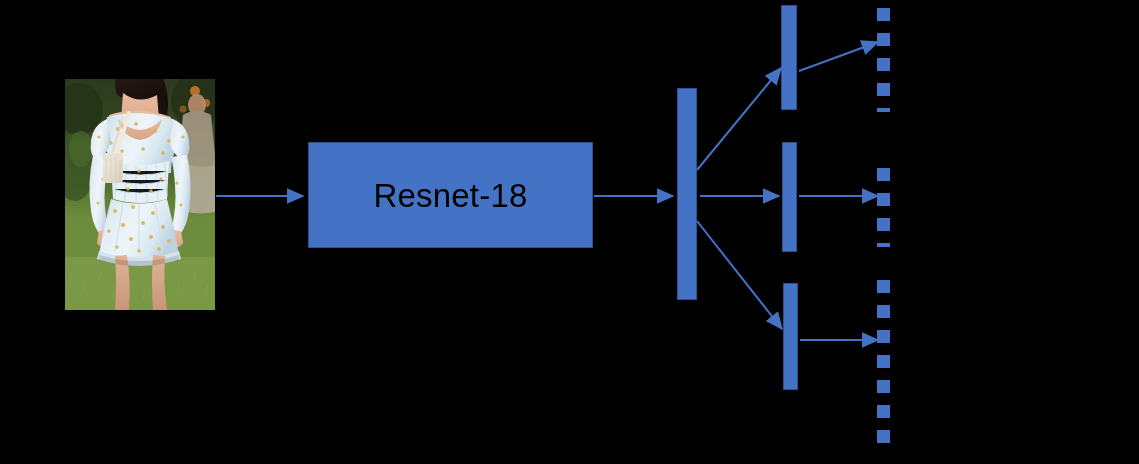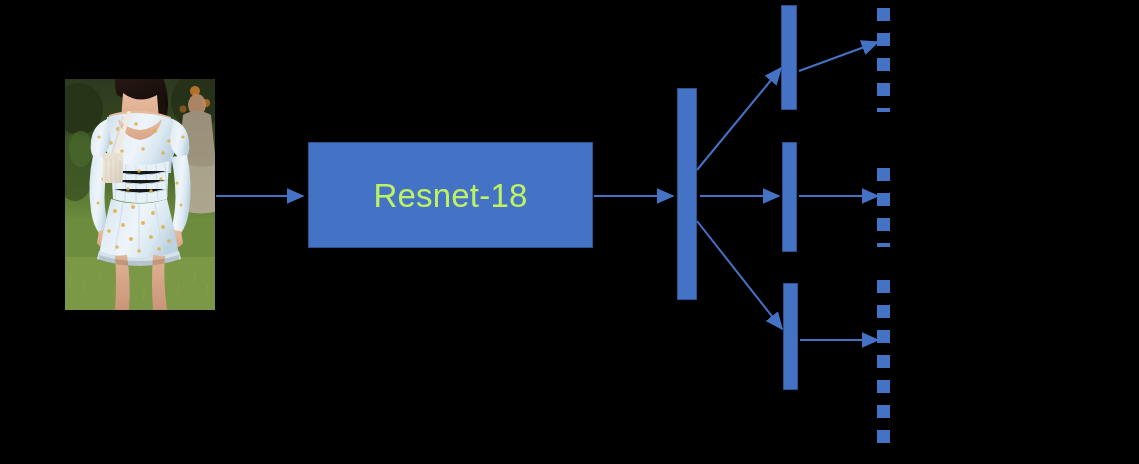--- a/index.html
+++ b/index.html
@@ -49,21 +49,21 @@
     width: 285px;
     height: 106px;
     background: #4472C4;
     border: 1.5px solid #2E528F;
     box-sizing: border-box;
     display: flex;
     align-items: center;
     justify-content: center;
   }
   .backbone-label {
-    color: #bef264;
+    color: #000000;
     font-size: 33px;
     font-family: "Liberation Sans", sans-serif;
     font-weight: 400;
     letter-spacing: 0.2px;
     line-height: 1;
     white-space: nowrap;
   }
 
   
   .bar {

